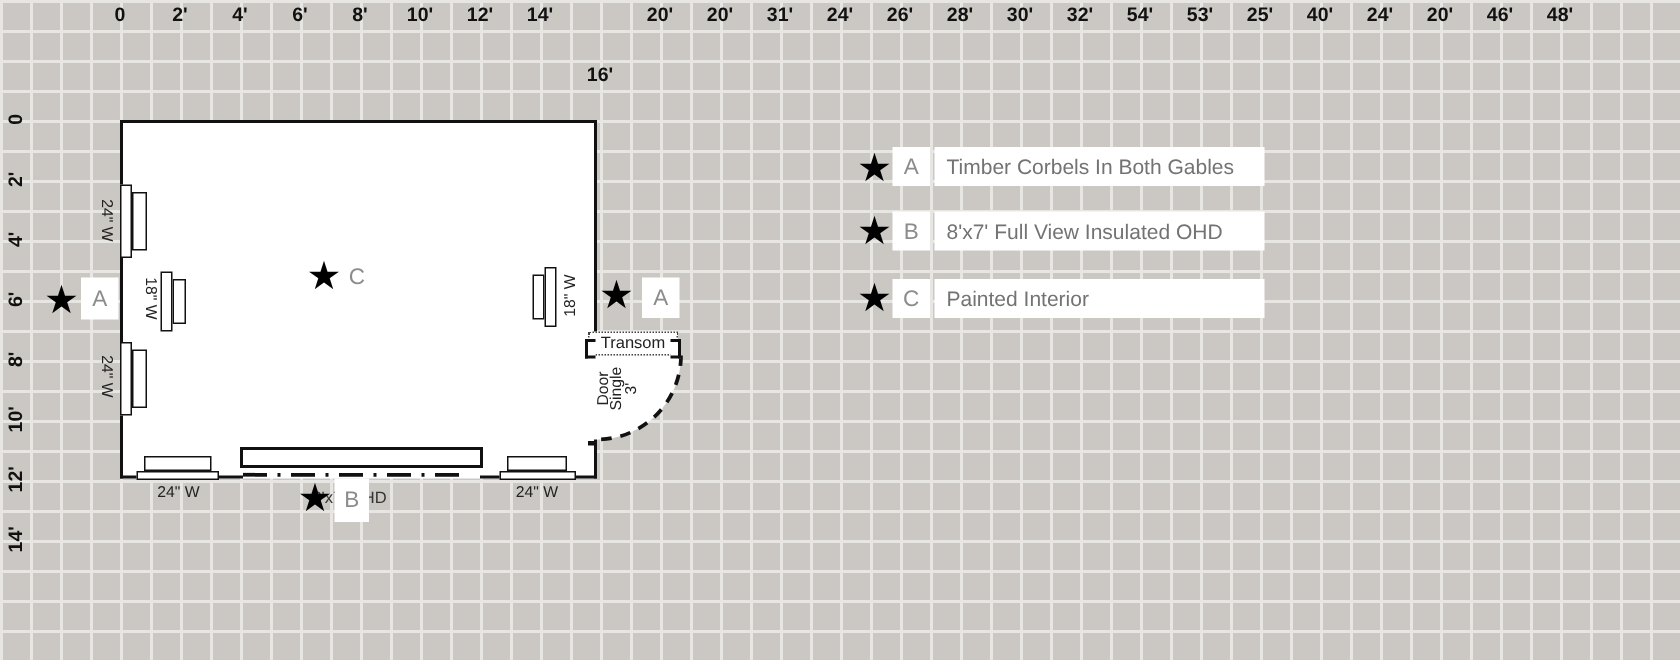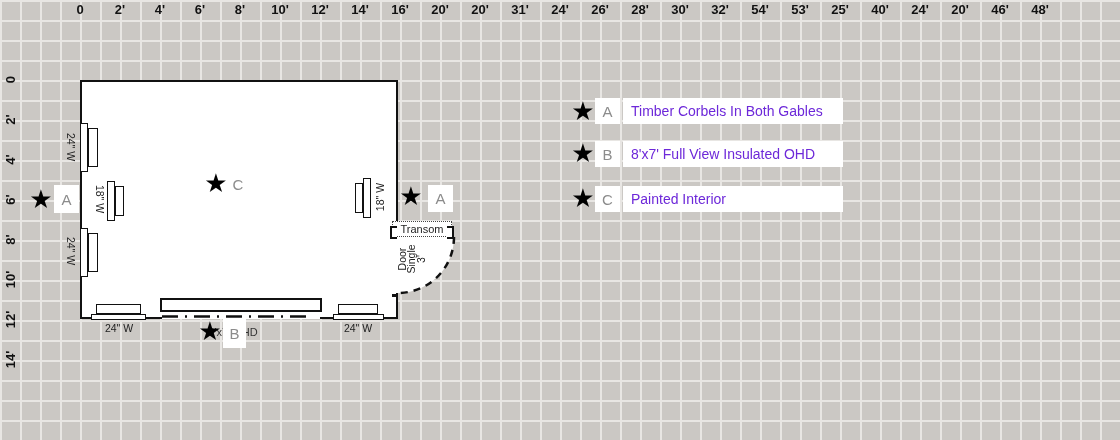--- a/index.html
+++ b/index.html
@@ -32,39 +32,39 @@
   .mbox{position:absolute;background:#fff;color:#8c8c8c;font-size:15px;
     display:flex;align-items:center;justify-content:center;}
   .transom{position:absolute;left:392px;top:221px;width:60px;height:16px;background:#fff;
     border:1.5px dotted #444;box-sizing:border-box;font-size:11px;color:#222;
     display:flex;align-items:center;justify-content:center;}
   .bracket{position:absolute;width:5px;height:9px;background:#fff;box-sizing:content-box;}
   .bracket-l{border:2px solid #111;border-right:none;}
   .bracket-r{border:2px solid #111;border-left:none;}
   .legend-star{position:absolute;left:583px;}
   .legend-letter{width:25px;height:26px;left:595px;}
-  .legend-text{position:absolute;left:623px;width:212px;height:26px;background:#fff;color:#6d28d9;
+  .legend-text{position:absolute;left:623px;width:212px;height:26px;background:#fff;color:#737373;
     font-size:14px;display:flex;align-items:center;padding-left:8px;}
   svg{position:absolute;overflow:visible;}
 </style>
 </head>
 <body>
 
 <div id="canvas">
 
   <div>
       <span class="tick tick-top" style="left: 60px;">0</span>
       <span class="tick tick-top" style="left: 100px;">2'</span>
       <span class="tick tick-top" style="left: 140px;">4'</span>
       <span class="tick tick-top" style="left: 180px;">6'</span>
       <span class="tick tick-top" style="left: 220px;">8'</span>
       <span class="tick tick-top" style="left: 260px;">10'</span>
       <span class="tick tick-top" style="left: 300px;">12'</span>
       <span class="tick tick-top" style="left: 340px;">14'</span>
-      <span class="tick tick-top" style="left: 380px;">16'</span>
+      <span class="tick tick-top" style="left: 380px; margin-top: 40px;">16'</span>
       <span class="tick tick-top" style="left: 420px;">20'</span>
       <span class="tick tick-top" style="left: 460px;">20'</span>
       <span class="tick tick-top" style="left: 500px;">31'</span>
       <span class="tick tick-top" style="left: 540px;">24'</span>
       <span class="tick tick-top" style="left: 580px;">26'</span>
       <span class="tick tick-top" style="left: 620px;">28'</span>
       <span class="tick tick-top" style="left: 660px;">30'</span>
       <span class="tick tick-top" style="left: 700px;">32'</span>
       <span class="tick tick-top" style="left: 740px;">54'</span>
       <span class="tick tick-top" style="left: 780px;">53'</span>

